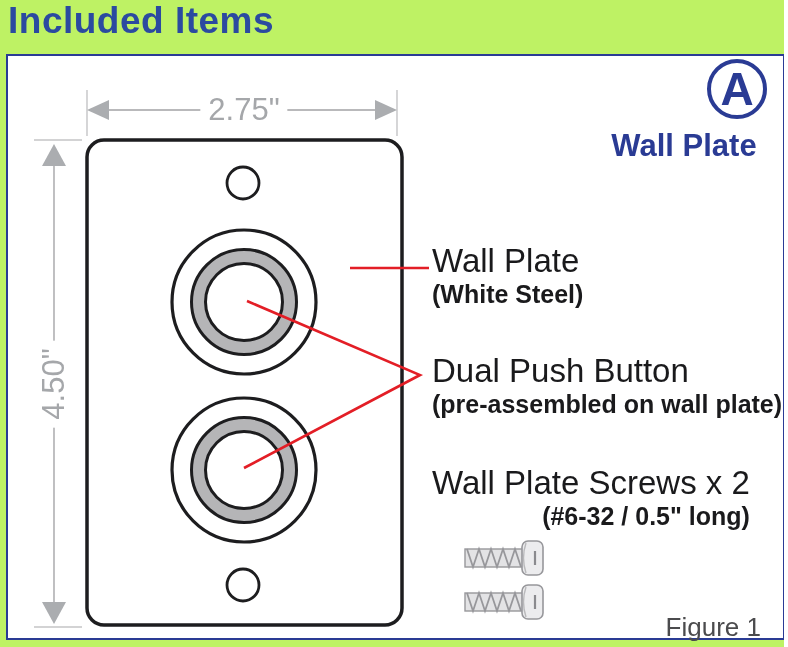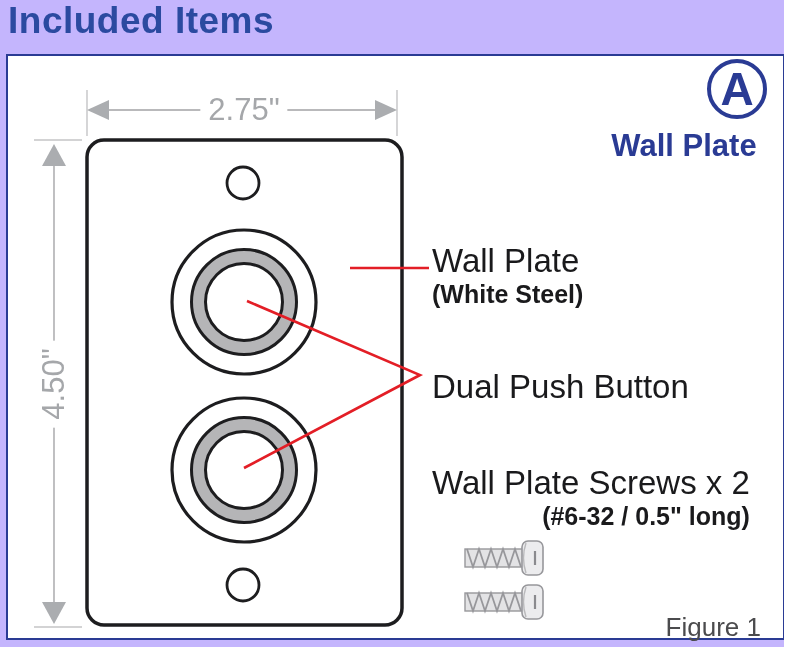--- a/index.html
+++ b/index.html
@@ -1,21 +1,21 @@
 <!DOCTYPE html>
 <html><head>
 <meta charset="utf-8">
 <style>
   * { margin: 0; padding: 0; box-sizing: border-box; }
   html, body { background: #ffffff; }
   .page {
     position: relative;
     width: 784px;
     height: 647px;
-    background: #c4b5fd;
+    background: #bef264;
     font-family: "Liberation Sans", sans-serif;
     overflow: hidden;
   }
   .page-title {
     position: absolute;
     left: 8px;
     top: 0px;
     font-size: 37px;
     font-weight: bold;
     letter-spacing: 0.5px;
@@ -70,21 +70,21 @@
     text-align: center;
     color: #2A3B94;
     font-size: 31px;
     font-weight: bold;
     line-height: 39px;
     white-space: nowrap;
   }
 
   .callout { position: absolute; white-space: nowrap; }
   .callout-0 { left: 424px; top: 186px; }
-  .callout-1 { left: 424px; top: 312px; }
+  .callout-1 { left: 424px; top: 296px; }
   .callout-2 { left: 424px; top: 408px; text-align: right; }
   .callout-label {
     font-size: 33px;
     line-height: 37px;
     color: #1A1A1C;
   }
   .callout-sub {
     font-size: 25px;
     line-height: 31px;
     color: #1A1A1C;
@@ -169,20 +169,21 @@
     <div class="assembly-label">
       <div>Wall Plate</div>
     </div>
 
     <div class="callout callout-0">
       <div class="callout-label">Wall Plate</div>
       <div class="callout-sub">(White Steel)</div>
     </div>
     <div class="callout callout-1">
       <div class="callout-label">Dual Push Button</div>
+      <div class="callout-sub">(pre-assembled on wall plate)</div>
     </div>
     <div class="callout callout-2">
       <div class="callout-label">Wall Plate Screws x 2</div>
       <div class="callout-sub">(#6-32 / 0.5" long)</div>
     </div>
 
     <div class="figure-caption">Figure 1</div>
   </div>
 </div>
 

